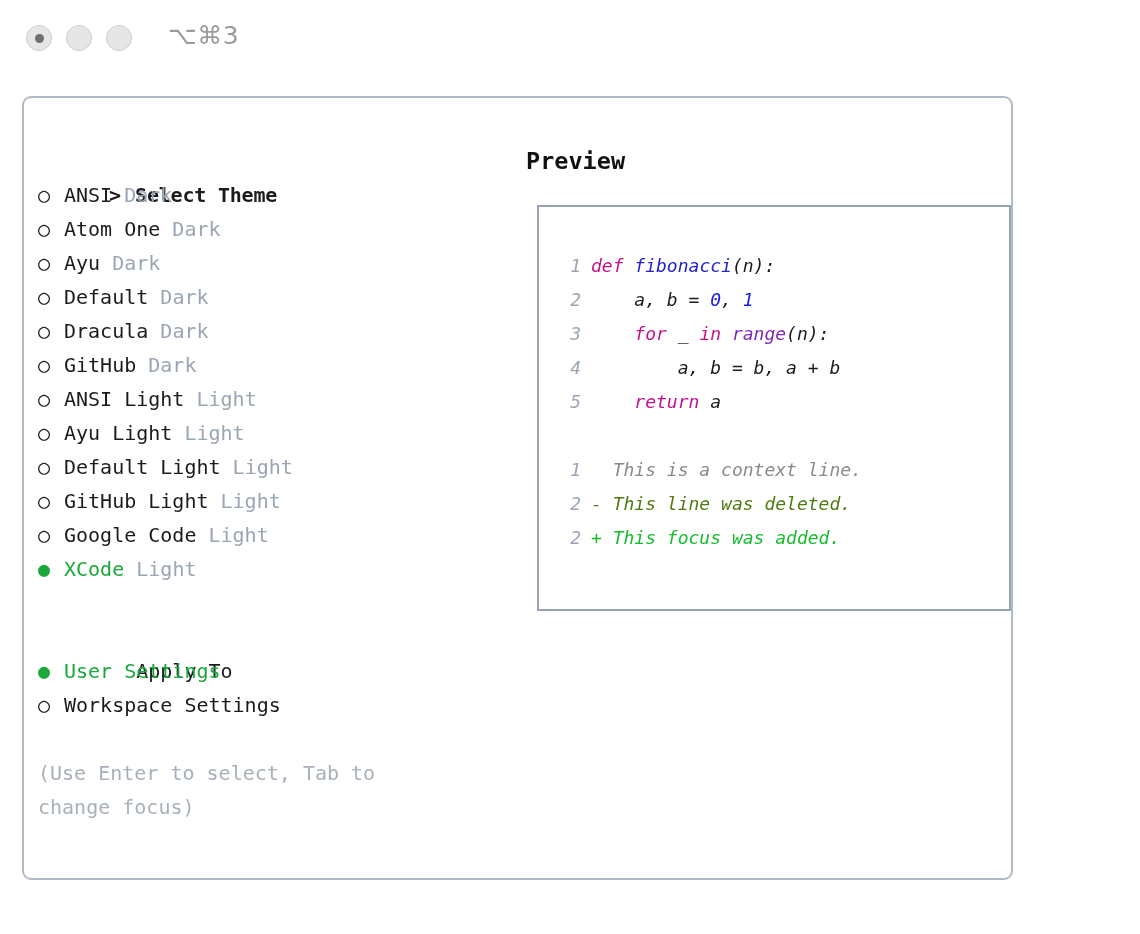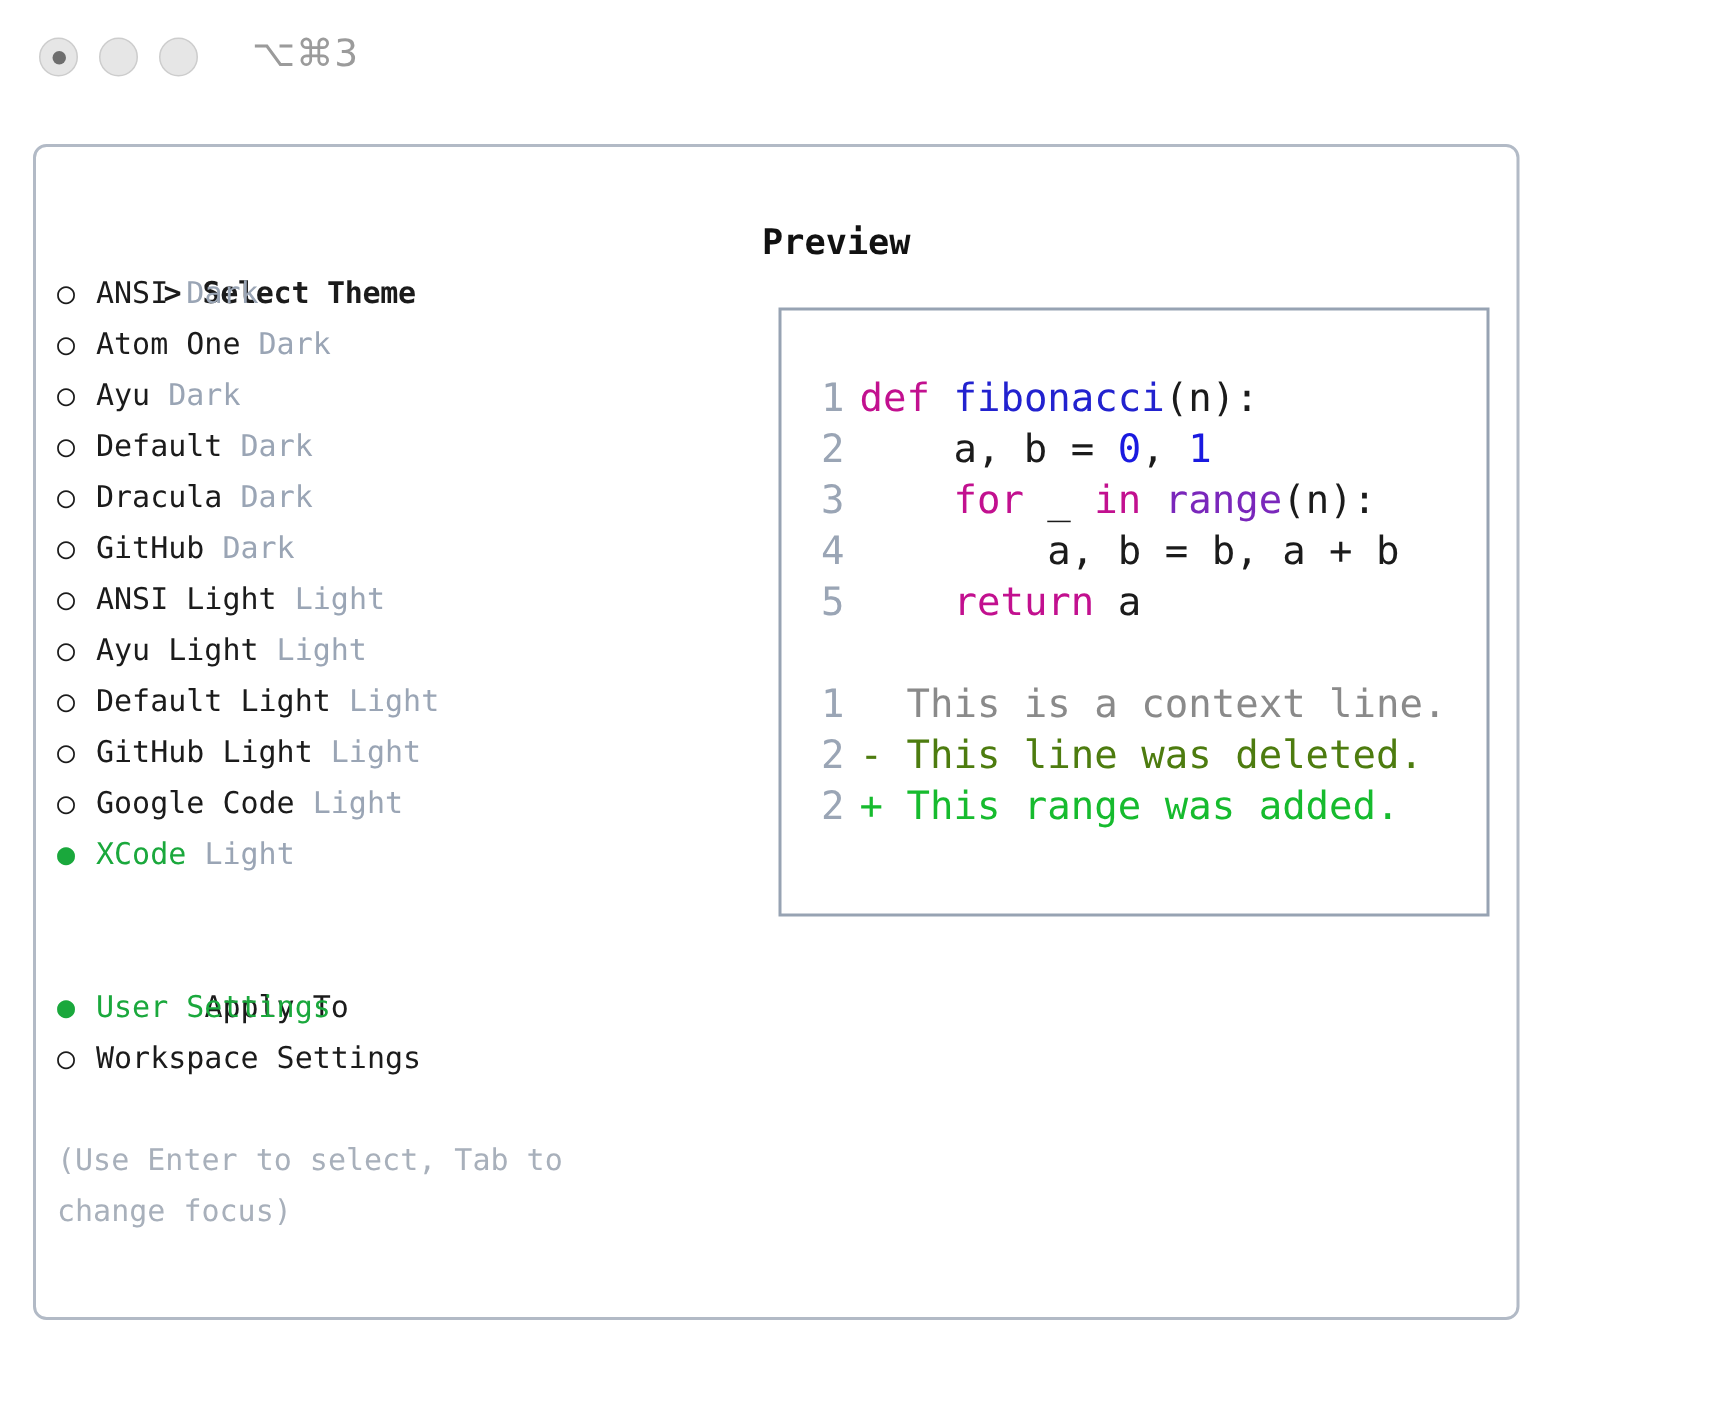--- a/index.html
+++ b/index.html
@@ -97,21 +97,21 @@
     font-size: 20px;
     line-height: 34px;
     color: #a8b0bb;
     width: 420px;
     white-space: pre-wrap;
   }
 
   
   #preview-panel {
     position: absolute;
-    left: 484px; top: 46px;
+    left: 502px; top: 46px;
     width: 500px;
   }
   #preview-title {
     font-size: 23.5px;
     line-height: 34px;
     font-weight: bold;
     color: #111111;
     white-space: pre;
   }
   #code-box {
@@ -124,21 +124,22 @@
   }
   #code-inner {
     position: absolute;
     left: 16px; top: 42px;
     right: 6px;
   }
   .cline {
     height: 34px;
     line-height: 34px;
     white-space: pre;
-    font-size: 26px;
+    font-size: 18px;
+    font-style: italic;
   }
   .ln {
     display: inline-block;
     width: 26px;
     text-align: right;
     color: #9aa5b5;
     margin-right: 10px;
   }
   .tok-kw    { color: #c2108f; }
   .tok-fn    { color: #2222cf; }
@@ -213,21 +214,21 @@
             <div class="cline"><span class="ln">1</span><span class="tok-kw">def</span><span class="tok-plain"> </span><span class="tok-fn">fibonacci</span><span class="tok-plain">(n):</span></div>
             <div class="cline"><span class="ln">2</span><span class="tok-plain">    a, b = </span><span class="tok-num">0</span><span class="tok-plain">, </span><span class="tok-num">1</span></div>
             <div class="cline"><span class="ln">3</span><span class="tok-plain">    </span><span class="tok-kw">for</span><span class="tok-plain"> _ </span><span class="tok-kw">in</span><span class="tok-plain"> </span><span class="tok-call">range</span><span class="tok-plain">(n):</span></div>
             <div class="cline"><span class="ln">4</span><span class="tok-plain">        a, b = b, a + b</span></div>
             <div class="cline"><span class="ln">5</span><span class="tok-plain">    </span><span class="tok-kw">return</span><span class="tok-plain"> a</span></div>
           </div>
         <div class="cline">&nbsp;</div>
         <div id="diff-lines">
             <div class="cline"><span class="ln">1</span><span class="diff-ctx">  This is a context line.</span></div>
             <div class="cline"><span class="ln">2</span><span class="diff-del">- This line was deleted.</span></div>
-            <div class="cline"><span class="ln">2</span><span class="diff-add">+ This range was added.</span></div>
+            <div class="cline"><span class="ln">2</span><span class="diff-add">+ This focus was added.</span></div>
           </div>
       </div>
     </div>
   </div>
 
 </div>
 
 <div id="page-corner"></div>
 
 </body></html>

